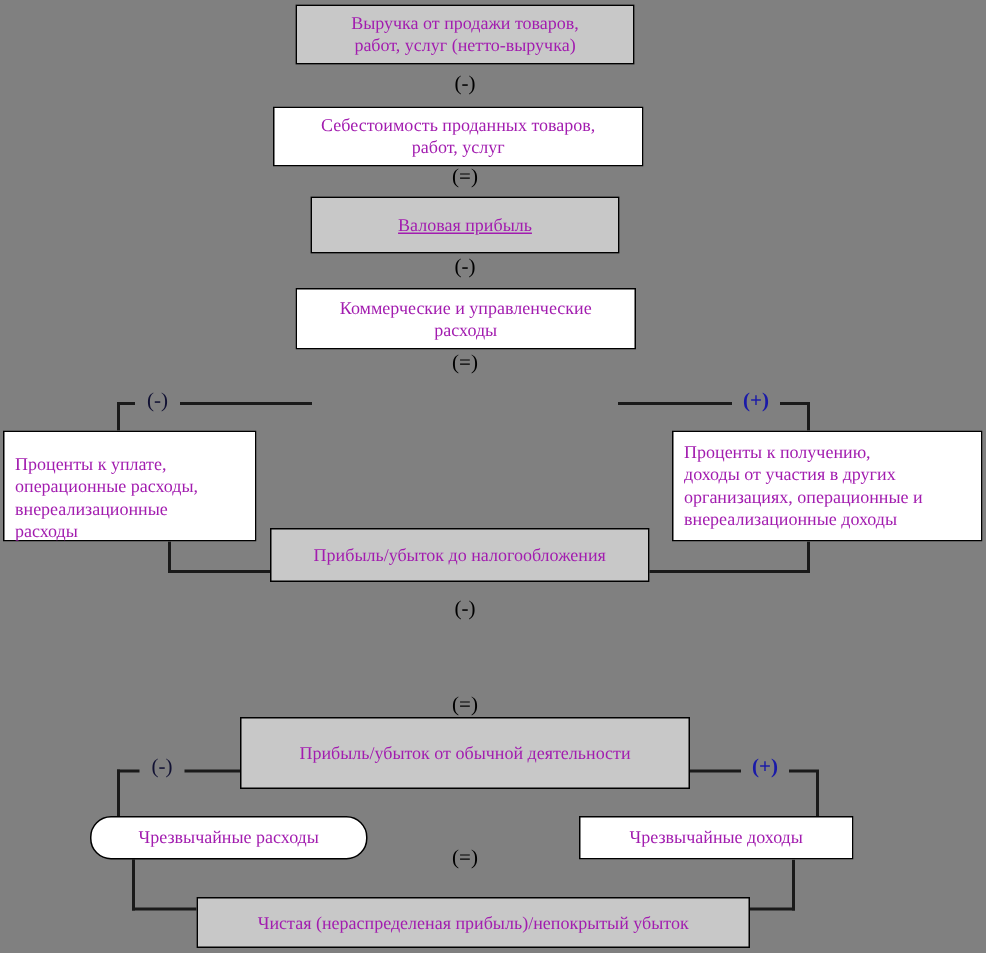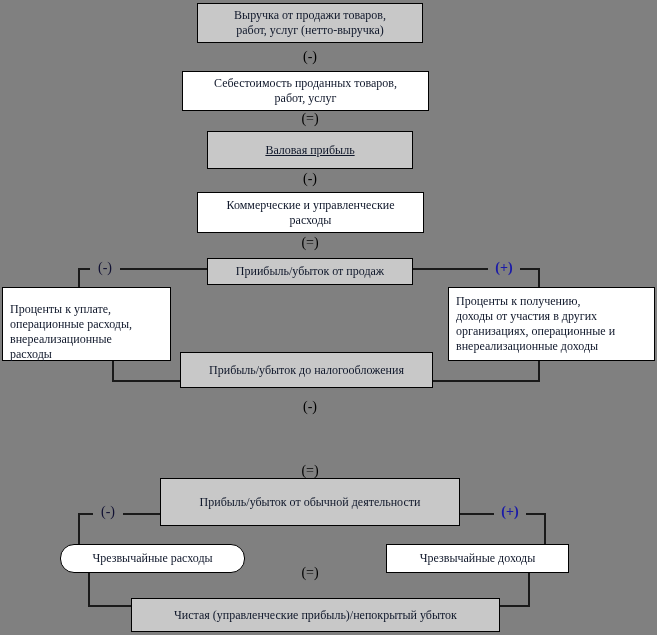--- a/index.html
+++ b/index.html
@@ -24,21 +24,21 @@
   .box {
     position: absolute;
     box-sizing: border-box;
     border: 1px solid #000000;
     display: flex;
     align-items: center;
     justify-content: center;
     text-align: center;
     font-size: 12px;
     line-height: 1.25;
-    color: #0f172a;
+    color: #a21caf;
     padding: 2px 6px;
     z-index: 3;
   }
   .box.gray  { background: #c8c8c8; }
   .box.white { background: #ffffff; }
   .box.left-align {
     justify-content: flex-start;
     text-align: left;
     padding-left: 7px;
   }
@@ -106,23 +106,20 @@
 
   <div class="box gray" style="left:207px; top:131px; width:206px; height:38px;">
     <span style="white-space:pre-line;text-decoration:underline;">Валовая прибыль</span>
   </div>
 
   <div class="box white" style="left:197px; top:192px; width:227px; height:41px;">
     <span style="white-space:pre-line;">Коммерческие и управленческие
 расходы</span>
   </div>
 
-  <div class="box gray" style="left:207px; top:258px; width:206px; height:27px;">
-    <span style="white-space:pre-line;">Приибыль/убыток от продаж</span>
-  </div>
 
   <div class="box white left-align" style="left:2px; top:287px; width:169px; height:74px;">
     <span style="white-space:pre-line;margin-top:16px;">Проценты к уплате,
 операционные расходы,
 внереализационные
 расходы</span>
   </div>
 
   <div class="box white left-align" style="left:448px; top:287px; width:207px; height:74px;">
     <span style="white-space:pre-line;">Проценты к получению,
@@ -142,21 +139,21 @@
 
   <div class="box white" style="left:60px; top:544px; width:185px; height:29px;border-radius:14px;">
     <span style="white-space:pre-line;">Чрезвычайные расходы</span>
   </div>
 
   <div class="box white" style="left:386px; top:544px; width:183px; height:29px;">
     <span style="white-space:pre-line;">Чрезвычайные доходы</span>
   </div>
 
   <div class="box gray" style="left:131px; top:598px; width:369px; height:34px;">
-    <span style="white-space:pre-line;">Чистая (управленческие прибыль)/непокрытый убыток</span>
+    <span style="white-space:pre-line;">Чистая (нераспределеная прибыль)/непокрытый убыток</span>
   </div>
 
   <div class="op" style="left:291px; top:50px; width:38px;">(-)</div>
 
   <div class="op" style="left:291px; top:112px; width:38px;">(=)</div>
 
   <div class="op" style="left:291px; top:172px; width:38px;">(-)</div>
 
   <div class="op" style="left:291px; top:236px; width:38px;">(=)</div>
 

